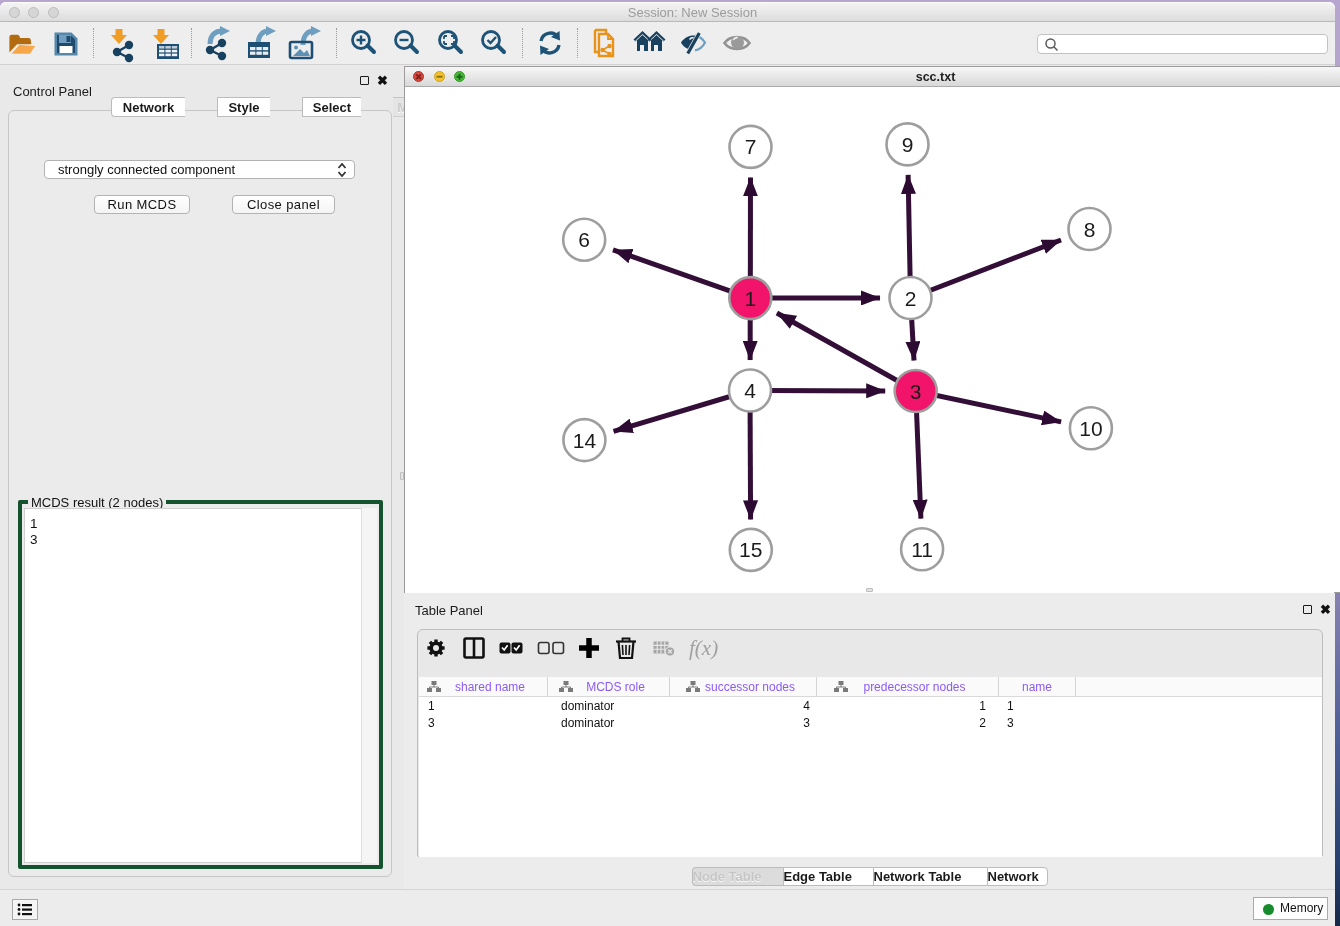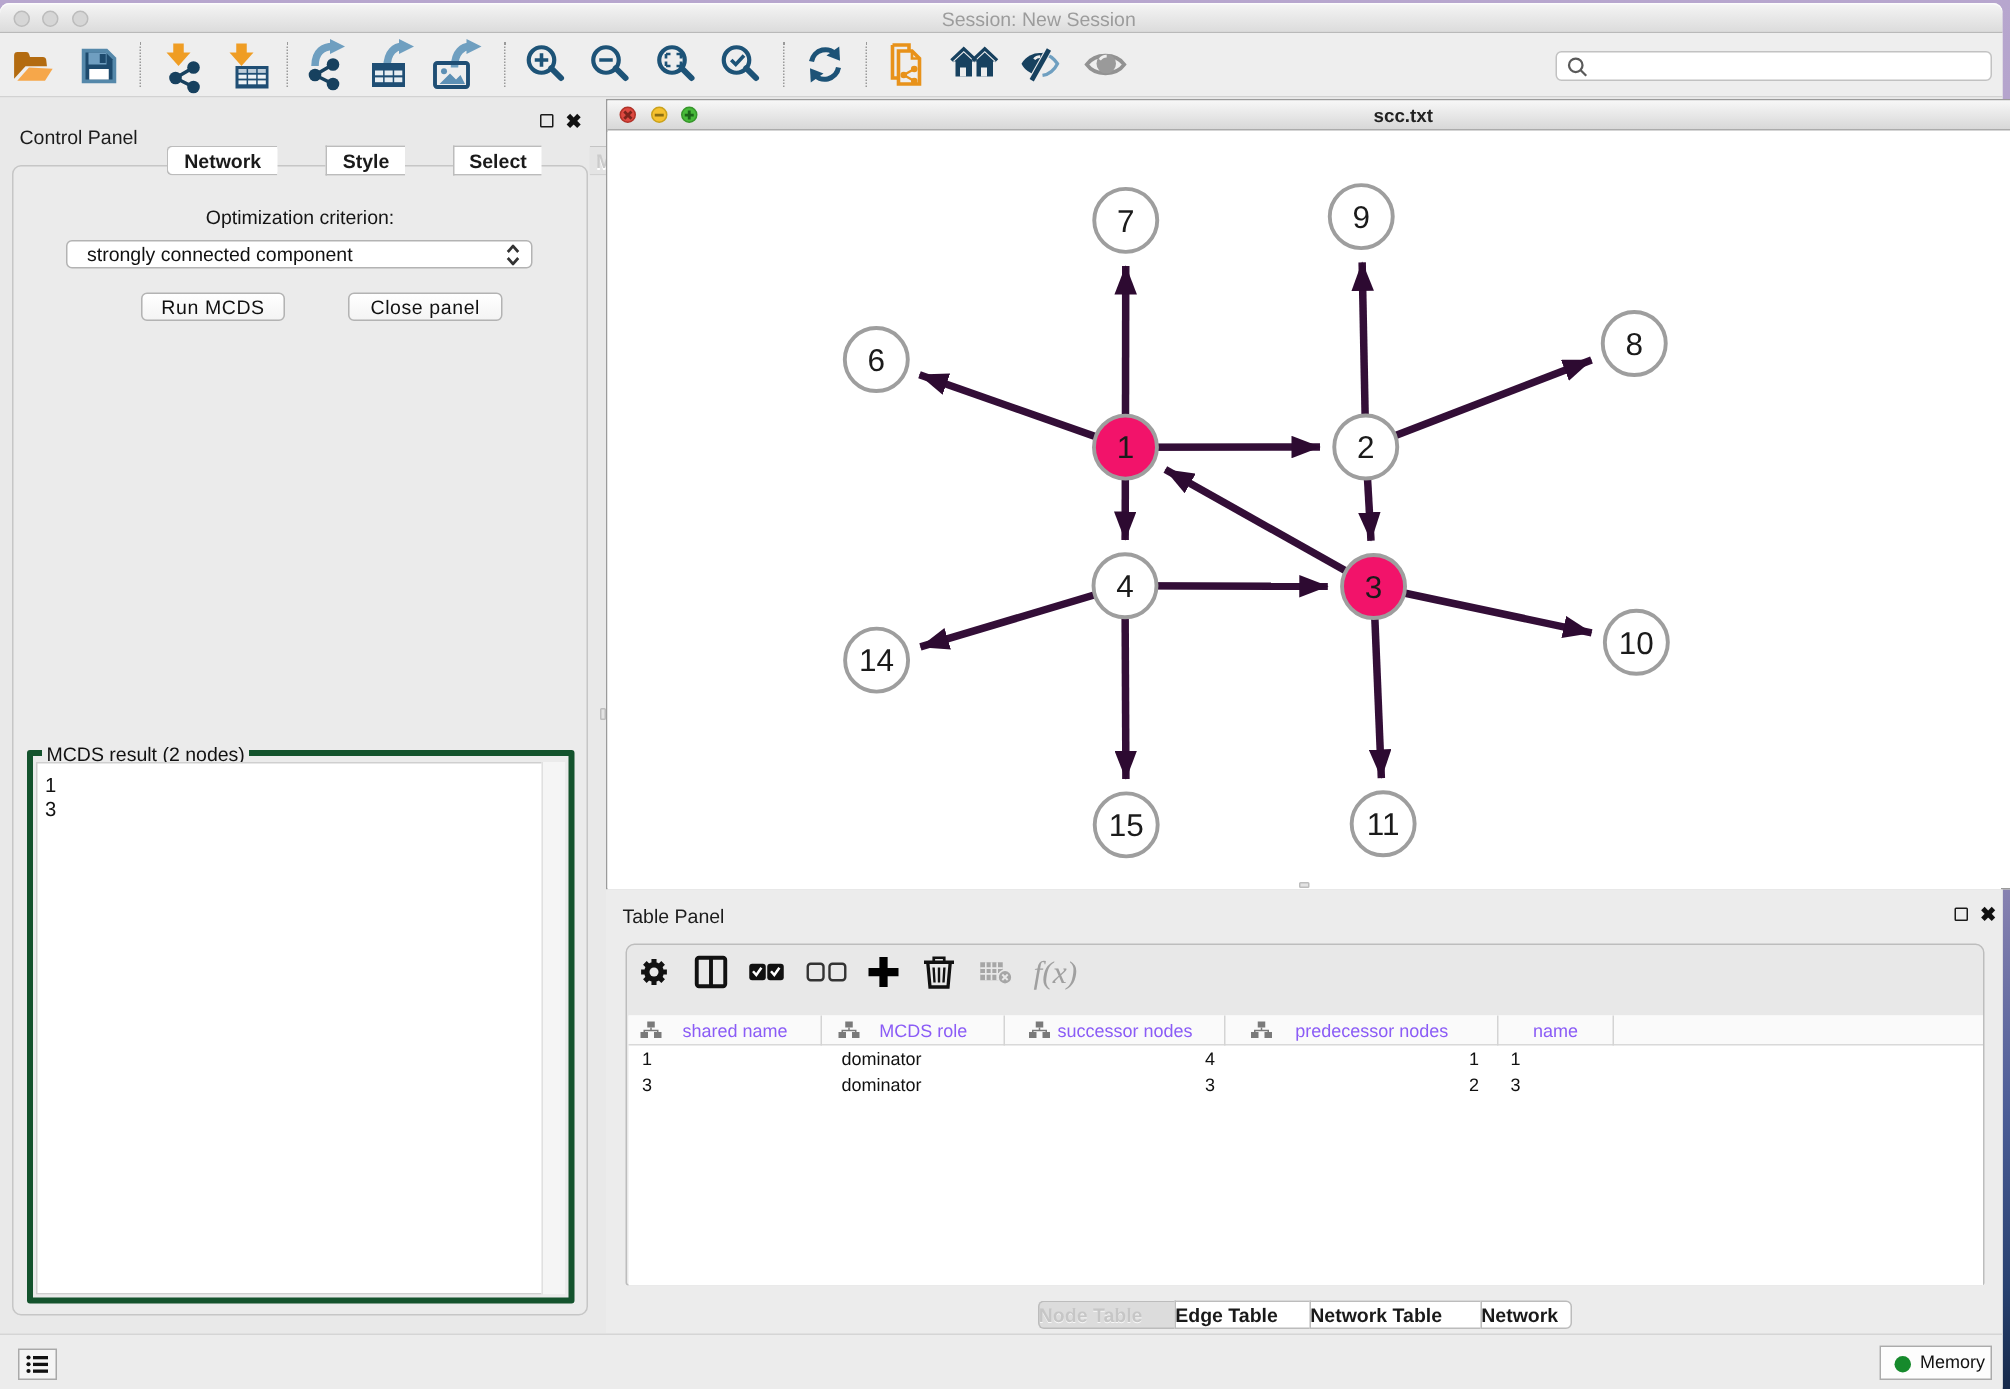--- a/index.html
+++ b/index.html
@@ -261,21 +261,20 @@
   <div id="cp-title">Control Panel</div>
   <div class="float-ic" style="left:360px; top:74px;"></div>
   <div class="close-x" style="left:377px; top:71px;">✖</div>
   <div id="cp-pane"></div>
   <div id="cp-tabs">
     <div class="cptab first" style="width:74px">Network</div>
     <div class="cptab" style="width:53px">Style</div>
     <div class="cptab" style="width:59px">Select</div>
     <div class="cptab sel" style="width:48px">MCDS</div>
   </div>
-  <div id="opt-label">Optimization criterion:</div>
   <div id="combo">strongly connected component
     <svg width="10" height="14" viewBox="0 0 10 14" style="position:absolute; right:7px; top:2px;">
       <path d="M1.5 5 L5 1 L8.5 5" fill="none" stroke="#333" stroke-width="1.8"></path>
       <path d="M1.5 9 L5 13 L8.5 9" fill="none" stroke="#333" stroke-width="1.8"></path>
     </svg>
   </div>
   <div class="btn" style="left:94px; top:193px; width:96px;">Run MCDS</div>
   <div class="btn" style="left:203px; top:193px; width:103px;margin-left:29px;">Close panel</div>
   <div id="groupbox">
     <div id="gb-legend">MCDS result (2 nodes)</div>

